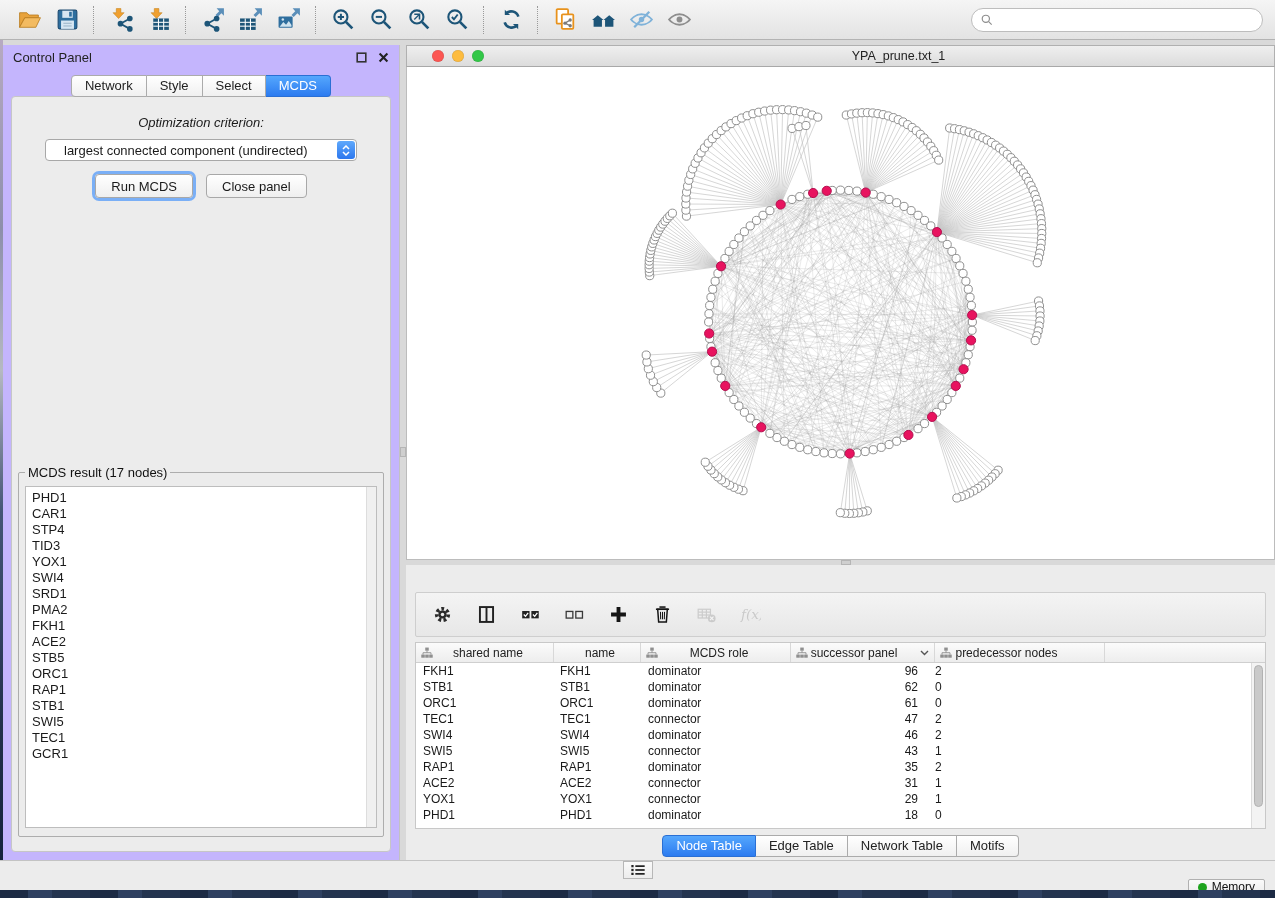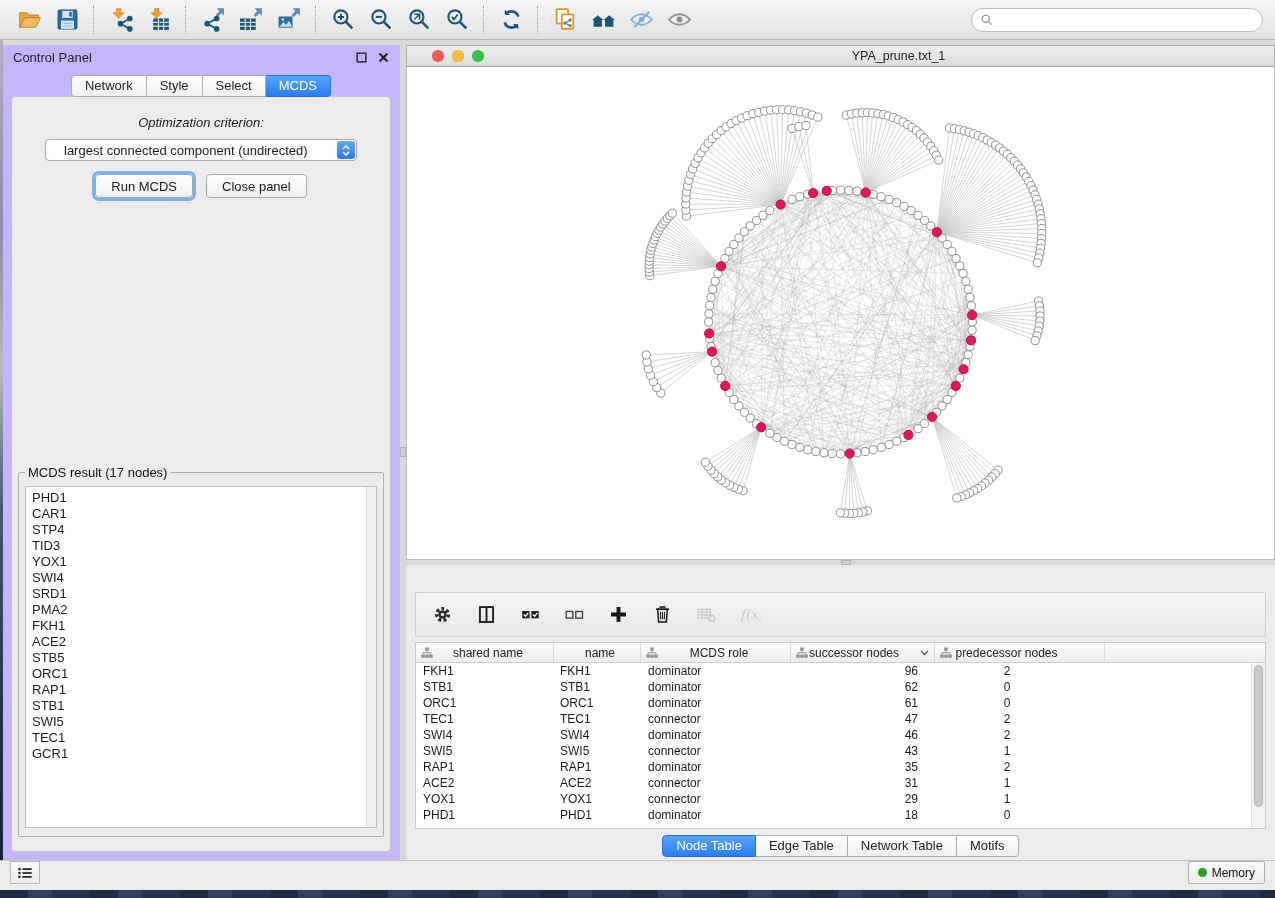--- a/index.html
+++ b/index.html
@@ -87,29 +87,29 @@
   .th{position:relative;display:flex;align-items:center;justify-content:center;font-size:12px;color:#222;
     border-right:1px solid #d8d8d8;box-sizing:border-box;}
   .th .tree-ic{position:absolute;left:5px;top:3.5px;}
   .th .sort-ic{position:absolute;right:5px;top:7px;}
   .trow{display:flex;height:16px;align-items:center;font-size:12px;}
   .td{box-sizing:border-box;white-space:nowrap;overflow:hidden;}
   .c0{width:138px;padding-left:7px;}
   .c1{width:87px;padding-left:6px;}
   .c2{width:150px;padding-left:7px;align-items:center;}
   .c3{width:144px;text-align:right;padding-right:17px;}
-  .c4{width:170px;text-align:center;padding-right:26px;}
+  .c4{width:170px;text-align:left;padding-right:26px;}
   .cfill{flex:1;border-right:none!important;}
   #tbl-scroll{position:absolute;top:20px;right:0;bottom:0;width:13px;background:#f3f3f3;border-left:1px solid #dcdcdc;}
   #tbl-thumb{position:absolute;top:2px;left:1.5px;width:9px;height:142px;background:#c9c9c9;border:1px solid #b2b2b2;
     border-radius:5px;box-sizing:border-box;}
   #tp-tabs{position:absolute;bottom:3px;left:0;right:0;display:flex;justify-content:center;}
   
   #status-bar{position:absolute;left:0;right:0;bottom:8px;height:30px;background:#ececec;border-top:1px solid #c3c3c3;
-    display:flex;padding:0 10px;box-sizing:border-box;}
+    display:flex;align-items:center;padding:0 10px;box-sizing:border-box;flex-direction:column;}
   #list-btn{width:28px;height:21px;background:linear-gradient(#fafafa,#ececec);border:1px solid #b7b7b7;
     display:flex;align-items:center;justify-content:center;}
   #memory-btn{margin-left:auto;height:21px;background:linear-gradient(#fafafa,#ececec);border:1px solid #b0b0b0;
     border-radius:2px;display:flex;align-items:center;gap:5px;padding:0 9px;font-size:12px;color:#111;}
   #memory-dot{width:9px;height:9px;border-radius:50%;}
   .disabled svg{opacity:.42;}
 </style>
 </head>
 <body>
 
@@ -1319,21 +1319,21 @@
             <div class="th c3">
               <svg width="12" height="12" viewBox="0 0 13 13" class="tree-ic">
                 <g fill="#8f8f8f">
                   <rect x="4.6" y="0.6" width="3.8" height="3.4"></rect>
                   <rect x="0.3" y="8.2" width="3.8" height="3.4"></rect>
                   <rect x="4.6" y="8.2" width="3.8" height="3.4"></rect>
                   <rect x="8.9" y="8.2" width="3.8" height="3.4"></rect>
                 </g>
                 <path d="M6.5 4v2.2M2.2 8.2V6.2h8.6v2" fill="none" stroke="#8f8f8f"></path>
               </svg>
-              <span>successor nodes</span>
+              <span>successor panel</span>
               <svg width="9" height="6" viewBox="0 0 9 6" class="sort-ic">
                 <path d="M1 1l3.5 3.5L8 1" fill="none" stroke="#555" stroke-width="1.4"></path>
               </svg>
             </div>
             <div class="th c4">
               <svg width="12" height="12" viewBox="0 0 13 13" class="tree-ic">
                 <g fill="#8f8f8f">
                   <rect x="4.6" y="0.6" width="3.8" height="3.4"></rect>
                   <rect x="0.3" y="8.2" width="3.8" height="3.4"></rect>
                   <rect x="4.6" y="8.2" width="3.8" height="3.4"></rect>

